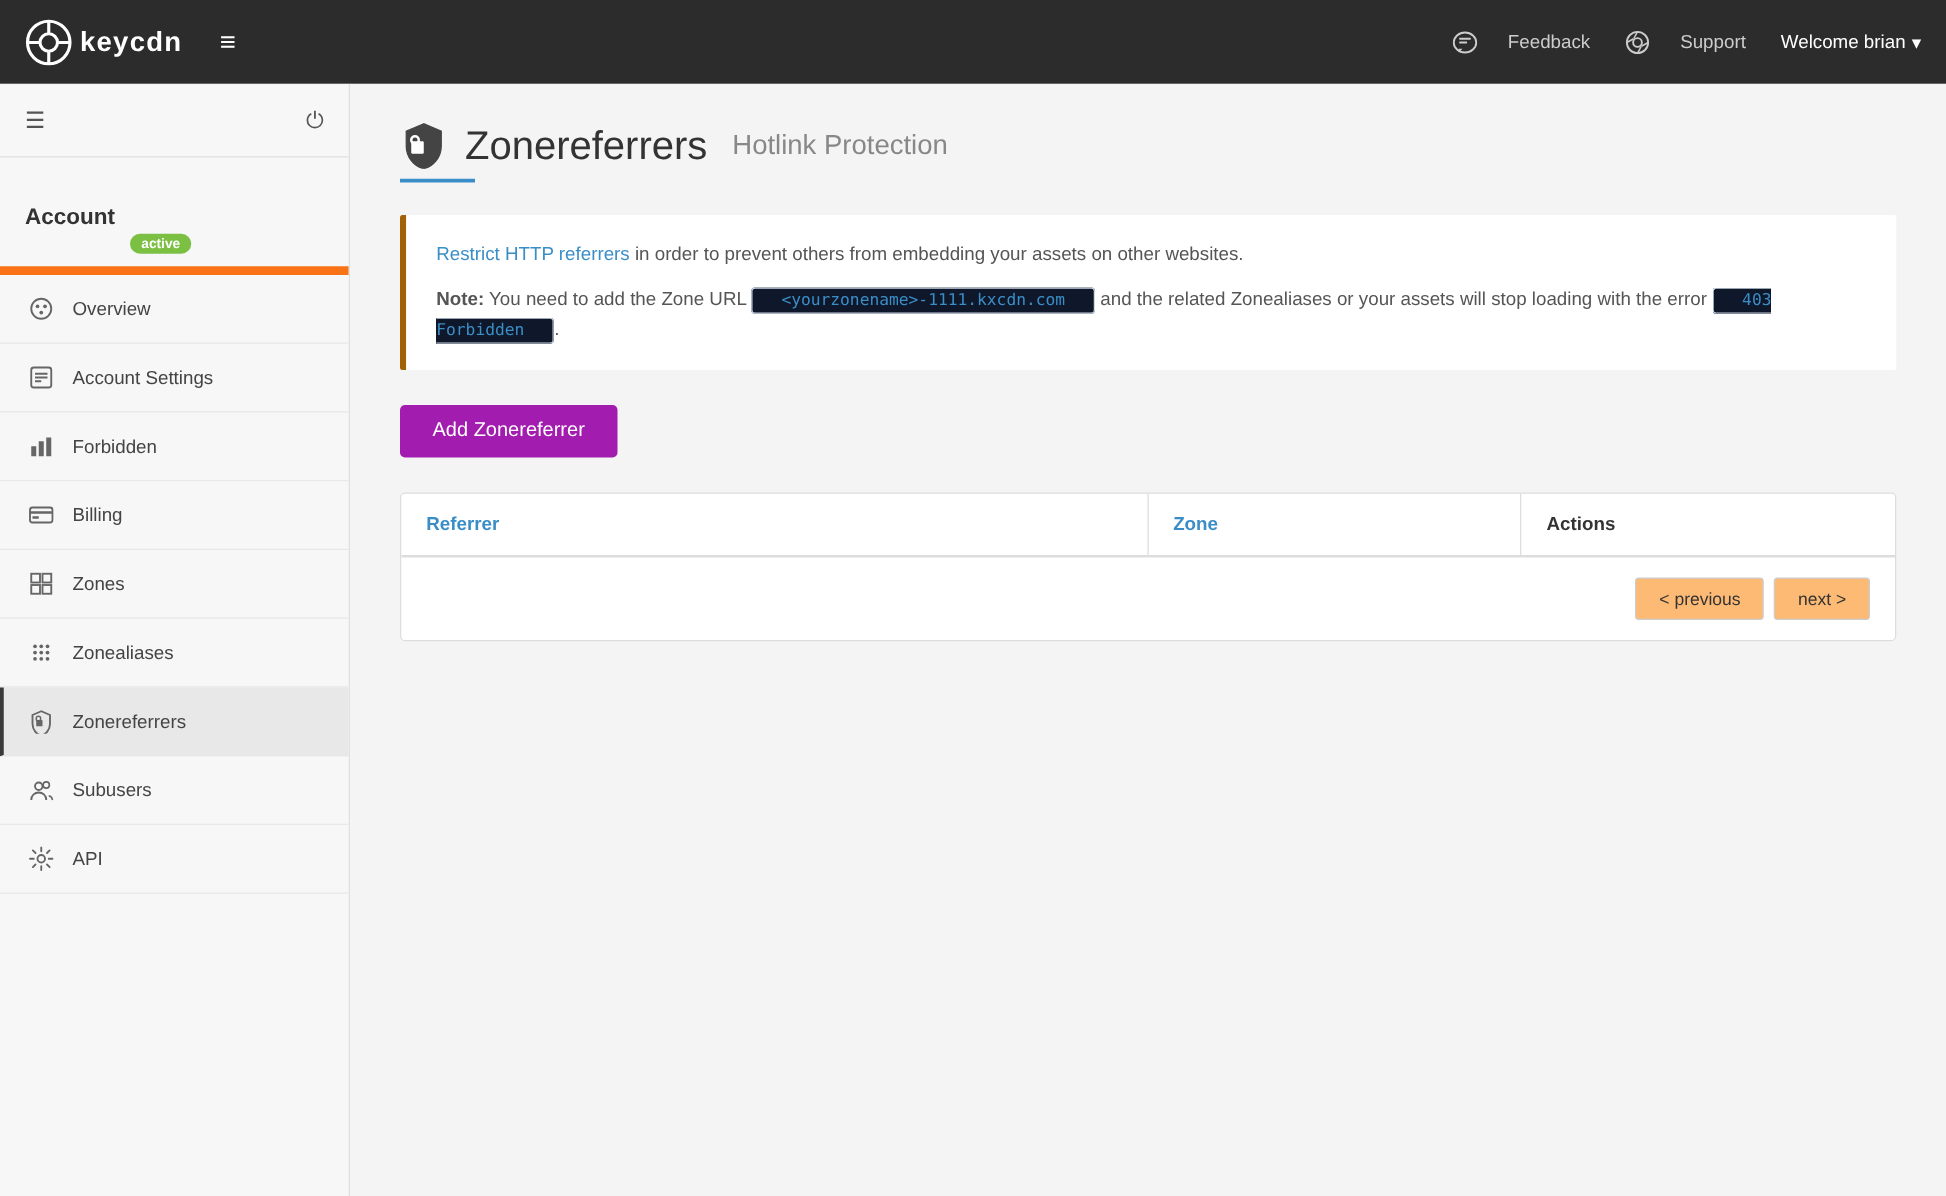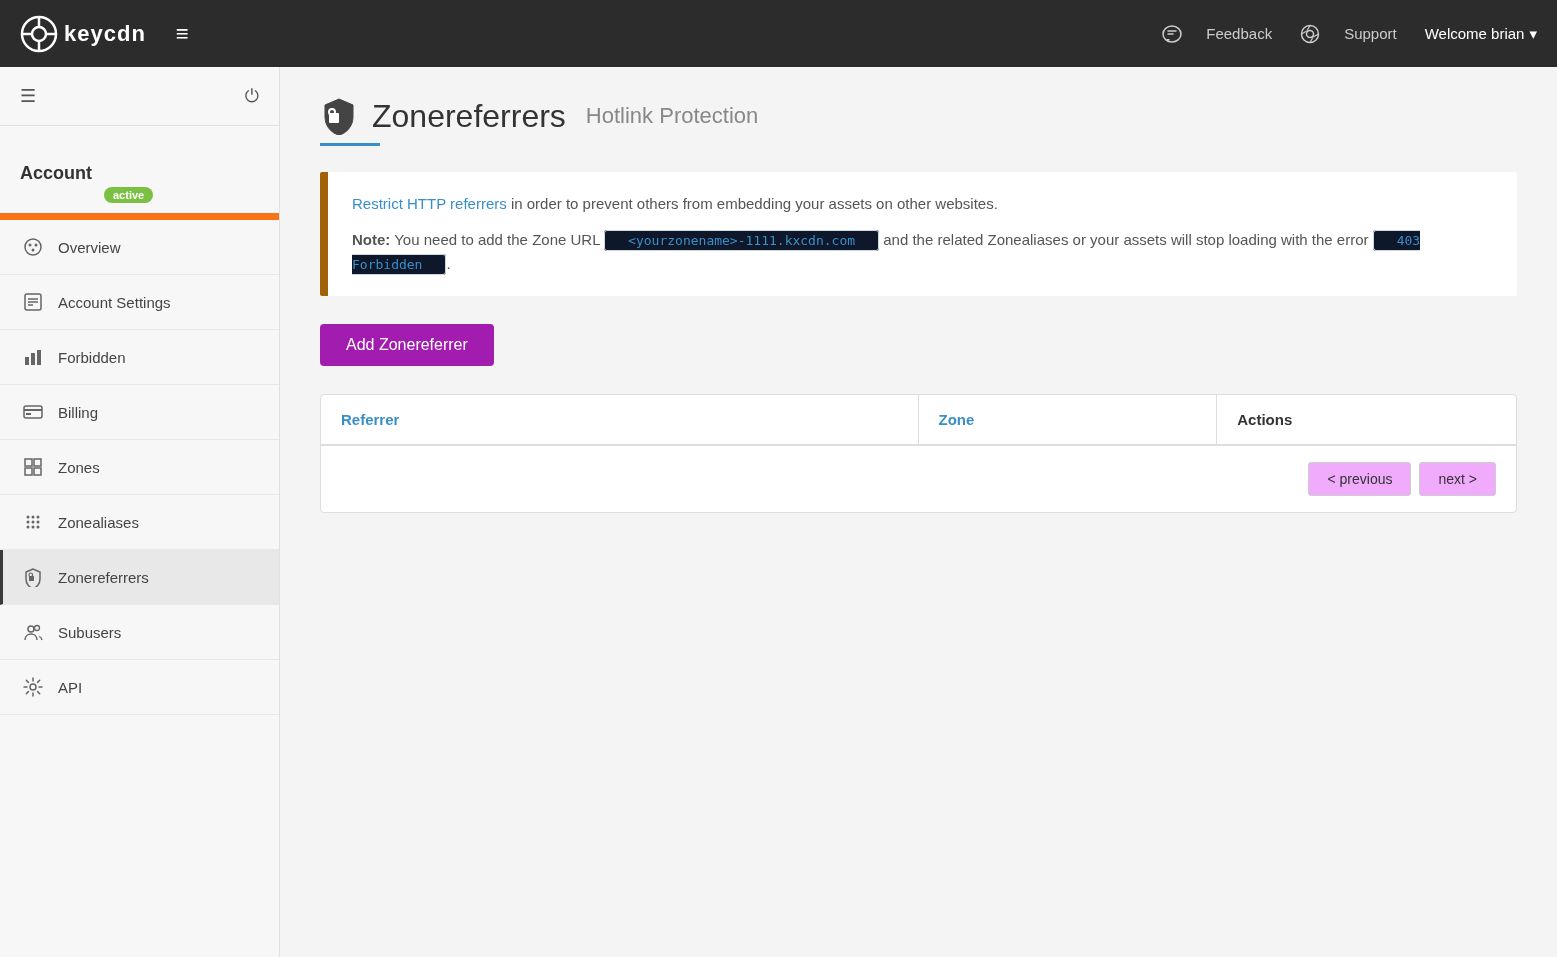--- a/index.html
+++ b/index.html
@@ -178,21 +178,21 @@
     }
     .page-title-underline {
       width: 60px;
       height: 3px;
       background: #3a8ec7;
       margin-bottom: 26px;
       margin-top: 4px;
     }
     .info-box {
       background: white;
-      border-left: 8px solid #a16207;
+      border-left: 5px solid #a16207;
       padding: 20px 24px;
       margin-bottom: 28px;
       border-radius: 2px;
     }
     .info-box p {
       margin-bottom: 12px;
       color: #555;
       font-size: 15px;
       line-height: 1.6;
     }
@@ -242,21 +242,21 @@
       color: #333;
     }
     .table-pagination {
       display: flex;
       justify-content: flex-end;
       padding: 16px 20px;
       gap: 8px;
     }
     .btn-pagination {
       border: 1px solid #ccc;
-      background: #f0abfc;
+      background: #fdba74;
       color: #333;
       padding: 8px 18px;
       font-size: 14px;
       border-radius: 3px;
       cursor: pointer;
     }
   </style>
 </head>
 <body>
 

